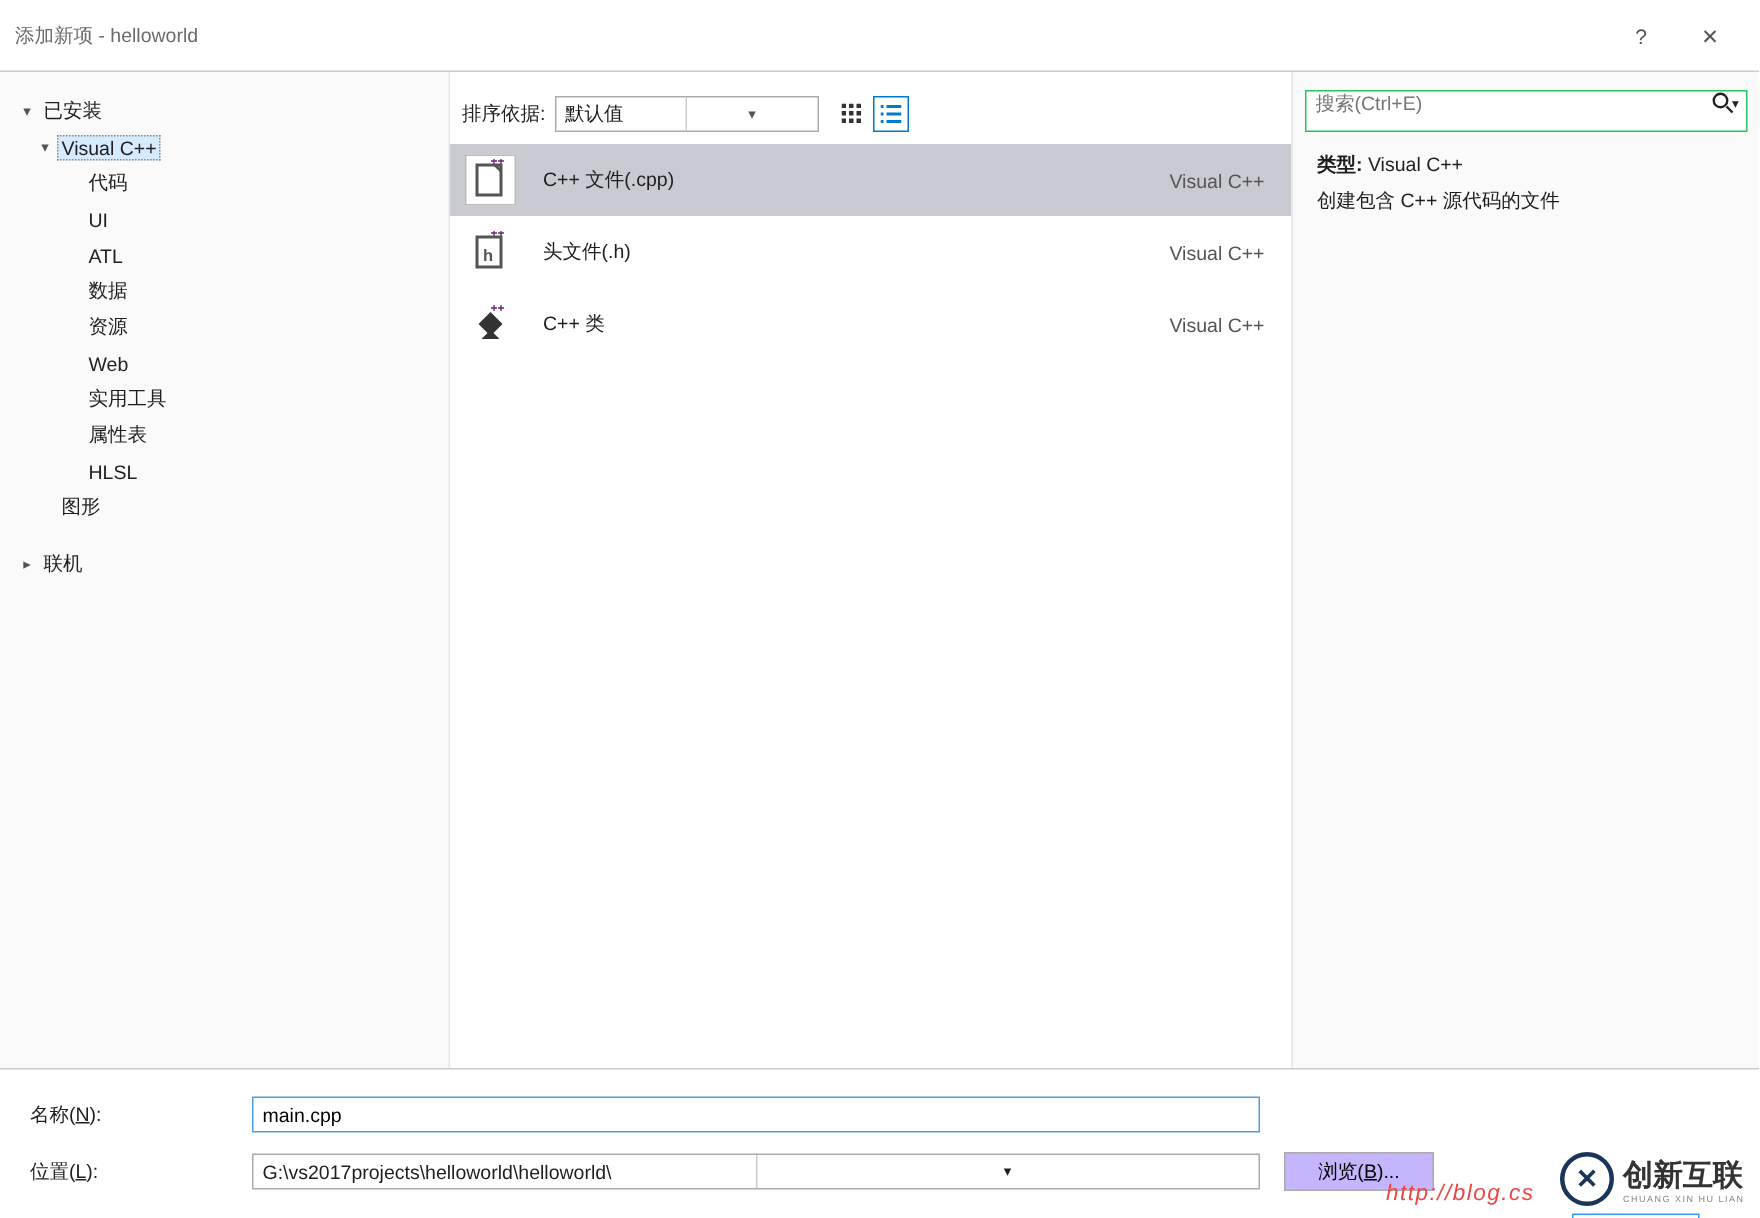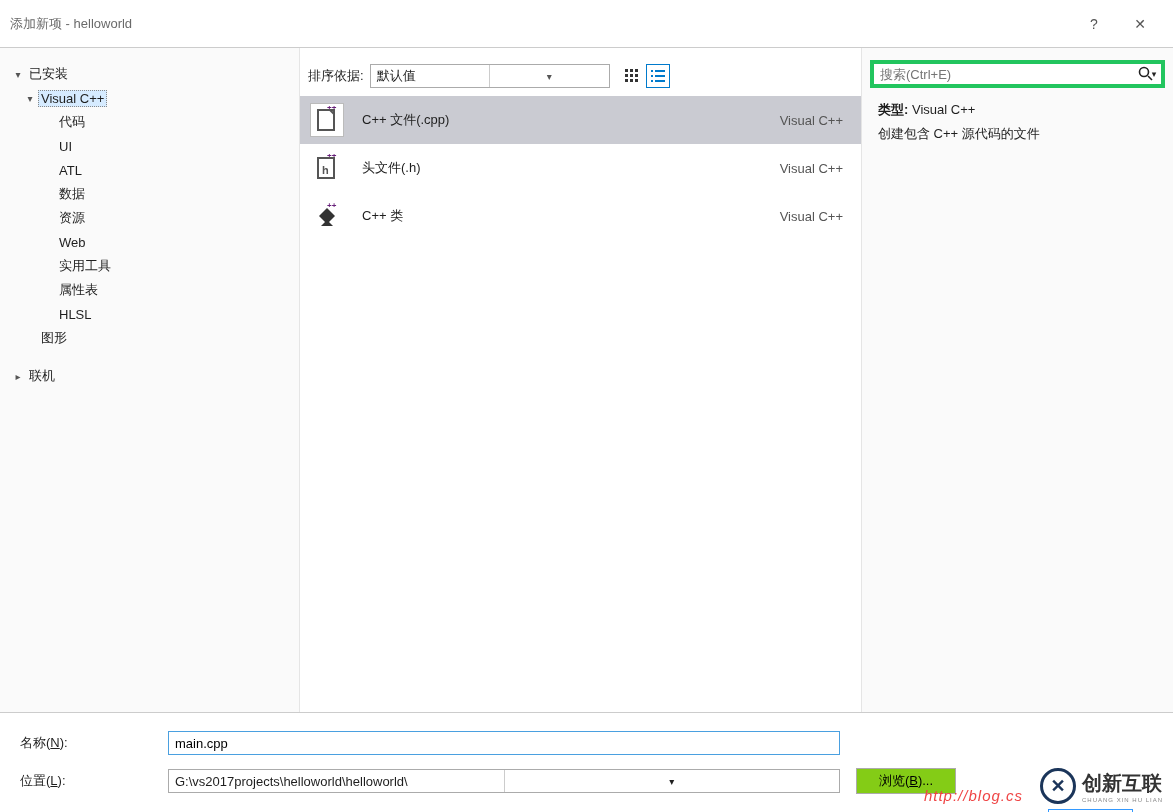--- a/index.html
+++ b/index.html
@@ -16,51 +16,51 @@
 .treeitem .arrow { width: 16px; display: inline-flex; justify-content: center; font-size: 10px; color: #555; }
 .treeitem.root { padding-left: 10px; font-weight: normal; }
 .treeitem.lvl1 { padding-left: 22px; }
 .treeitem.lvl2 { padding-left: 56px; }
 .treeitem.sel .label { background: #d6ebff; border: 1px dotted #888; padding: 0 2px; }
 .treeitem .label { padding: 0 3px; }
 
 .centerpanel { flex: 1; background: #fff; display: flex; flex-direction: column; }
 .toolbar { height: 40px; display: flex; align-items: center; padding: 0 8px; gap: 6px; margin-top: 8px; }
 .toolbar .sortlabel { font-size: 13px; }
-.sortcombo { display: flex; align-items: center; border: 1px solid #ababab; height: 24px; width: 240px; background: #fff; }
+.sortcombo { display: flex; align-items: center; border: 1px solid #ababab; height: 24px; width: 176px; background: #fff; }
 .sortcombo span { flex: 1; padding: 0 6px; font-size: 13px; }
 .sortcombo .dd { width: 18px; text-align: center; font-size: 10px; color: #555; border-left: 1px solid #ccc; height: 100%; display: flex; align-items: center; justify-content: center; }
 .viewtoggle { display: flex; gap: 2px; margin-left: 4px; }
 .viewtoggle .iconbtn { width: 24px; height: 24px; display: flex; align-items: center; justify-content: center; border: 1px solid transparent; }
 .viewtoggle .iconbtn.active { border:1px solid #007acc; background:#fff; }
 
 .itemlist { flex: 1; }
 .itemrow { display: flex; align-items: center; height: 48px; padding: 0 10px; }
 .itemrow.selected { background: #cacbd2; }
 .itemrow .icobox { width: 34px; height: 34px; display: flex; align-items: center; justify-content: center; position: relative; }
 .itemrow.selected .icobox { background: #fff; border: 1px solid #bbb; }
 .itemrow .iname { flex: 1; padding-left: 18px; font-size: 13px; }
 .itemrow .itag { font-size: 13px; color: #555; padding-right: 8px; }
 
 .rightpanel { width: 312px; background: #fafafa; border-left: 1px solid #e5e5e5; display: flex; flex-direction: column; }
-.searchbox { margin: 12px 8px 10px 8px; border: 4px solid #22c55e; height: 28px; display: flex; align-items: center; background: #fff; }
+.searchbox { margin: 12px 8px 10px 8px; border: 1px solid #22c55e; height: 28px; display: flex; align-items: flex-start; background: #fff; }
 .searchbox input { flex: 1; border: none; outline: none; padding: 0 6px; font-size: 13px; color: #888; background: transparent; }
 .searchbox .sicon { width: 28px; display: flex; align-items: center; justify-content: center; color: #222; }
 .detail { padding: 0 16px; font-size: 13px; line-height: 24px; }
 .detail .k { font-weight: bold; }
 
 .bottom { border-top: 1px solid #ccc; padding: 14px 20px 10px 20px; }
 .formrow { display: flex; align-items: center; height: 32px; margin-bottom: 6px; }
 .formrow .flabel { width: 148px; font-size: 13px; }
 .formrow .flabel u { text-decoration: underline; }
 .textinput { height: 24px; border: 1px solid #4aa0e0; background: #fff; padding: 0 6px; font-size: 13px; outline: none; }
 .combo { height: 24px; border: 1px solid #ababab; background: #fff; display: flex; align-items: center; }
 .combo span { flex: 1; padding: 0 6px; font-size: 13px; }
 .combo .dd { width: 18px; text-align: center; font-size: 10px; border-left: 1px solid #ccc; height: 100%; display: flex; align-items: center; justify-content: center; }
-.browsebtn { width: 100px; height: 26px; border: 1px solid #ababab; background: #84cc16; font-size: 13px; }
+.browsebtn { width: 100px; height: 26px; border: 1px solid #ababab; background: #c4b5fd; font-size: 13px; }
 
 .footer { display: flex; justify-content: flex-end; padding: 6px 20px 0 0; }
 .primarybtn { width: 85px; height: 26px; border: 1px solid #3399ff; background: #fff; font-size: 13px; overflow: hidden; }
 
 .watermark { position: absolute; bottom: 8px; right: 150px; color: #ef4444; font-size: 15px; font-style: italic; letter-spacing: 1px; pointer-events: none; }
 .brandmark { position: absolute; bottom: 6px; right: 6px; display: flex; align-items: center; gap: 6px; background: rgba(255,255,255,0.85); padding: 2px 4px; }
 .brandmark .bicon { width: 36px; height: 36px; border: 3px solid #1b355a; border-radius: 50%; display: flex; align-items: center; justify-content: center; color: #1b355a; font-weight: bold; font-size: 18px; }
 .brandmark .btxt { font-size: 20px; color: #333; font-weight: bold; }
 .brandmark .bsub { font-size: 6px; color: #888; letter-spacing: 1px; }
 </style>

